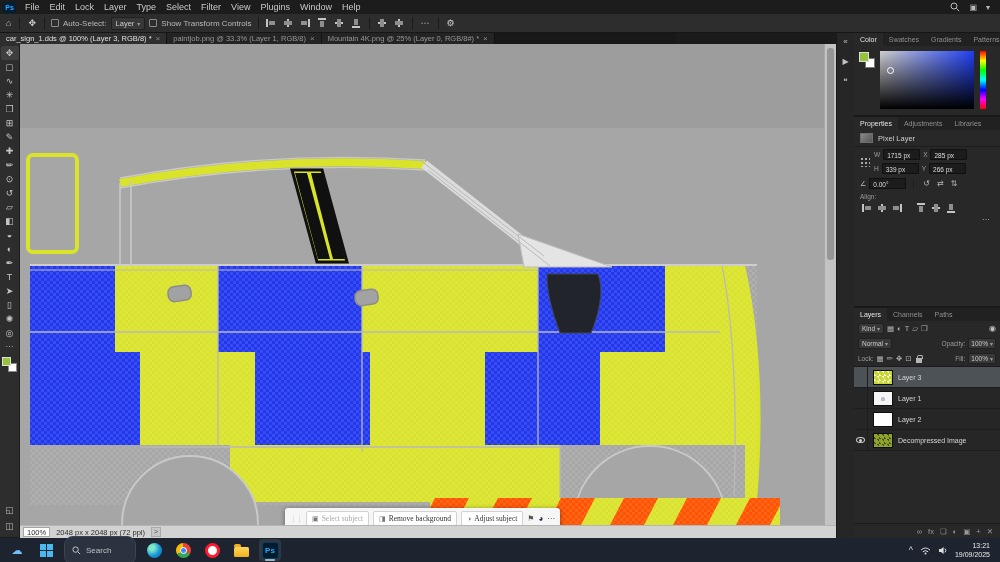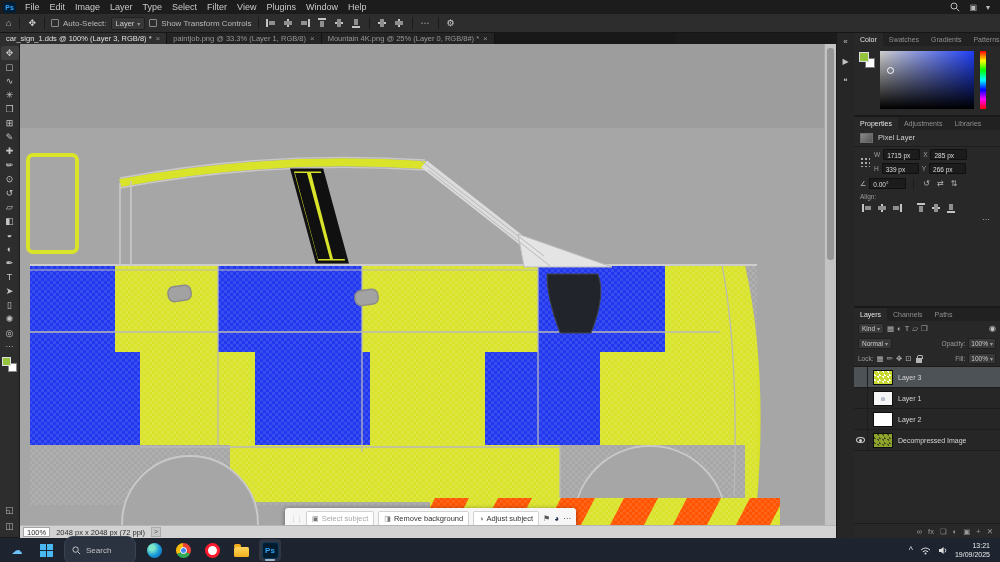--- a/index.html
+++ b/index.html
@@ -50,21 +50,21 @@
 
 
 .canvas{position:absolute;left:20px;top:44px;width:816px;height:481px;overflow:hidden;background:var(--workspace)}
 .carsvg{position:absolute;left:0;top:0}
 .vscroll{position:absolute;right:0;top:0;width:12px;height:100%;background:#c3c3c3;border-left:1px solid #a8a8a8}
 .vthumb{position:absolute;left:2px;right:2px;top:4px;height:212px;background:#969696;border-radius:3px}
 
 
 .ctxbar{position:absolute;left:265px;top:464px;height:21px;background:#f6f6f6;border-radius:3px;box-shadow:0 1px 5px rgba(0,0,0,.45);display:flex;align-items:center;gap:4px;padding:0 5px}
 .grip{color:#b0b0b0;font-size:7px;letter-spacing:-1px}
-.ctx-btn{display:flex;align-items:center;gap:3px;height:15px;padding:0 5px;background:#fff;border:1px solid #d2d2d2;border-radius:2px;font-size:7.5px;color:#333;font-family:Liberation Sans, sans-serif}
+.ctx-btn{display:flex;align-items:center;gap:3px;height:15px;padding:0 5px;background:#fff;border:1px solid #d2d2d2;border-radius:2px;font-size:7.5px;color:#333;font-family:Liberation Serif, serif}
 .ctx-btn.disabled{color:#a8a8a8}
 .cbi{font-size:7px;color:#777}
 .ctx-ic{font-size:8px;color:#555}
 .ctx-ic.dark{color:#1c2b4a}
 
 
 .statusbar{position:absolute;left:20px;top:525px;width:816px;height:13px;background:#d2d2d2;border-top:1px solid #b5b5b5;display:flex;align-items:center;font-size:7.5px;color:#2b2b2b;gap:6px;padding:0 3px}
 .zoomval{background:#fff;border:1px solid #a5a5a5;padding:0 3px;line-height:9px;height:10px}
 .stchev{color:#555;font-size:7px;border:1px solid #aaa;background:#c7c7c7;line-height:8px;height:10px;padding:0 2px}
 
@@ -82,21 +82,21 @@
 .ptab{padding:0 6px;font-size:7px;color:#8f8f8f;line-height:13px}
 .ptab.active{background:#282828;color:#e4e4e4}
 .color-body{position:relative;height:69px}
 .fgbg{position:absolute;left:5px;top:6px;width:16px;height:16px}
 .fgbg .bgq{position:absolute;right:0;bottom:0;width:10px;height:10px;background:#fff;border:1px solid #777}
 .fgbg .fgq{position:absolute;left:0;top:0;width:10px;height:10px;background:var(--fg);border:1px solid #ddd}
 .sbbox{position:absolute;left:26px;top:5px;width:94px;height:58px;background:linear-gradient(to top,#000,rgba(0,0,0,0)),linear-gradient(to right,#cfcfcf,#1f3ff5)}
 .sbcursor{position:absolute;left:7px;top:16px;width:7px;height:7px;border:1.5px solid #fff;border-radius:50%}
 .huebar{position:absolute;left:126px;top:5px;width:6px;height:58px;background:linear-gradient(#f00,#ff0 17%,#0f0 33%,#0ff 50%,#00f 67%,#f0f 83%,#f00)}
 
-.prow{display:flex;align-items:flex-start;gap:5px;padding:3px 6px;font-size:7.5px;color:#cfcfcf;border-bottom:1px solid #1d1d1d}
+.prow{display:flex;align-items:center;gap:5px;padding:3px 6px;font-size:7.5px;color:#cfcfcf;border-bottom:1px solid #1d1d1d}
 .pl-icon{width:13px;height:10px;background:linear-gradient(135deg,#8a8a8a,#555);border:1px solid #6e6e6e}
 .sec-h{display:flex;align-items:center;gap:4px;padding:4px 6px 2px;font-size:7.5px;color:#dedede;border-top:1px solid #1d1d1d}
 .tri{color:#9a9a9a;font-size:6px}
 .tf-grid{display:flex;gap:4px;padding:2px 4px 0 6px;align-items:center}
 .refpoint{width:10px;height:10px;background-image:radial-gradient(#a9a9a9 1px,transparent 1.2px);background-size:4px 4px;background-position:0 0}
 .tf-rows{display:flex;flex-direction:column;gap:3px}
 .tf-row{display:flex;align-items:center;gap:3px;font-size:6.5px;color:#9d9d9d}
 .valbox{display:inline-block;width:37px;height:11px;background:#1c1c1c;border:1px solid #101010;border-radius:1px;color:#dcdcdc;font-size:6.5px;line-height:11px;padding-left:3px}
 .tf-row.angle{padding:4px 6px 2px}
 .ang{color:#b5b5b5;font-size:7px}
@@ -156,21 +156,21 @@
 </head>
 <body>
 
 <div id="app">
 
   <div class="menubar">
     <span class="pslogo">Ps</span>
     <nav class="menus">
         <span class="menu-item">File</span>
         <span class="menu-item">Edit</span>
-        <span class="menu-item">Image</span>
+        <span class="menu-item">Lock</span>
         <span class="menu-item">Layer</span>
         <span class="menu-item">Type</span>
         <span class="menu-item">Select</span>
         <span class="menu-item">Filter</span>
         <span class="menu-item">View</span>
         <span class="menu-item">Plugins</span>
         <span class="menu-item">Window</span>
         <span class="menu-item">Help</span>
       </nav>
     <div class="mbright">

